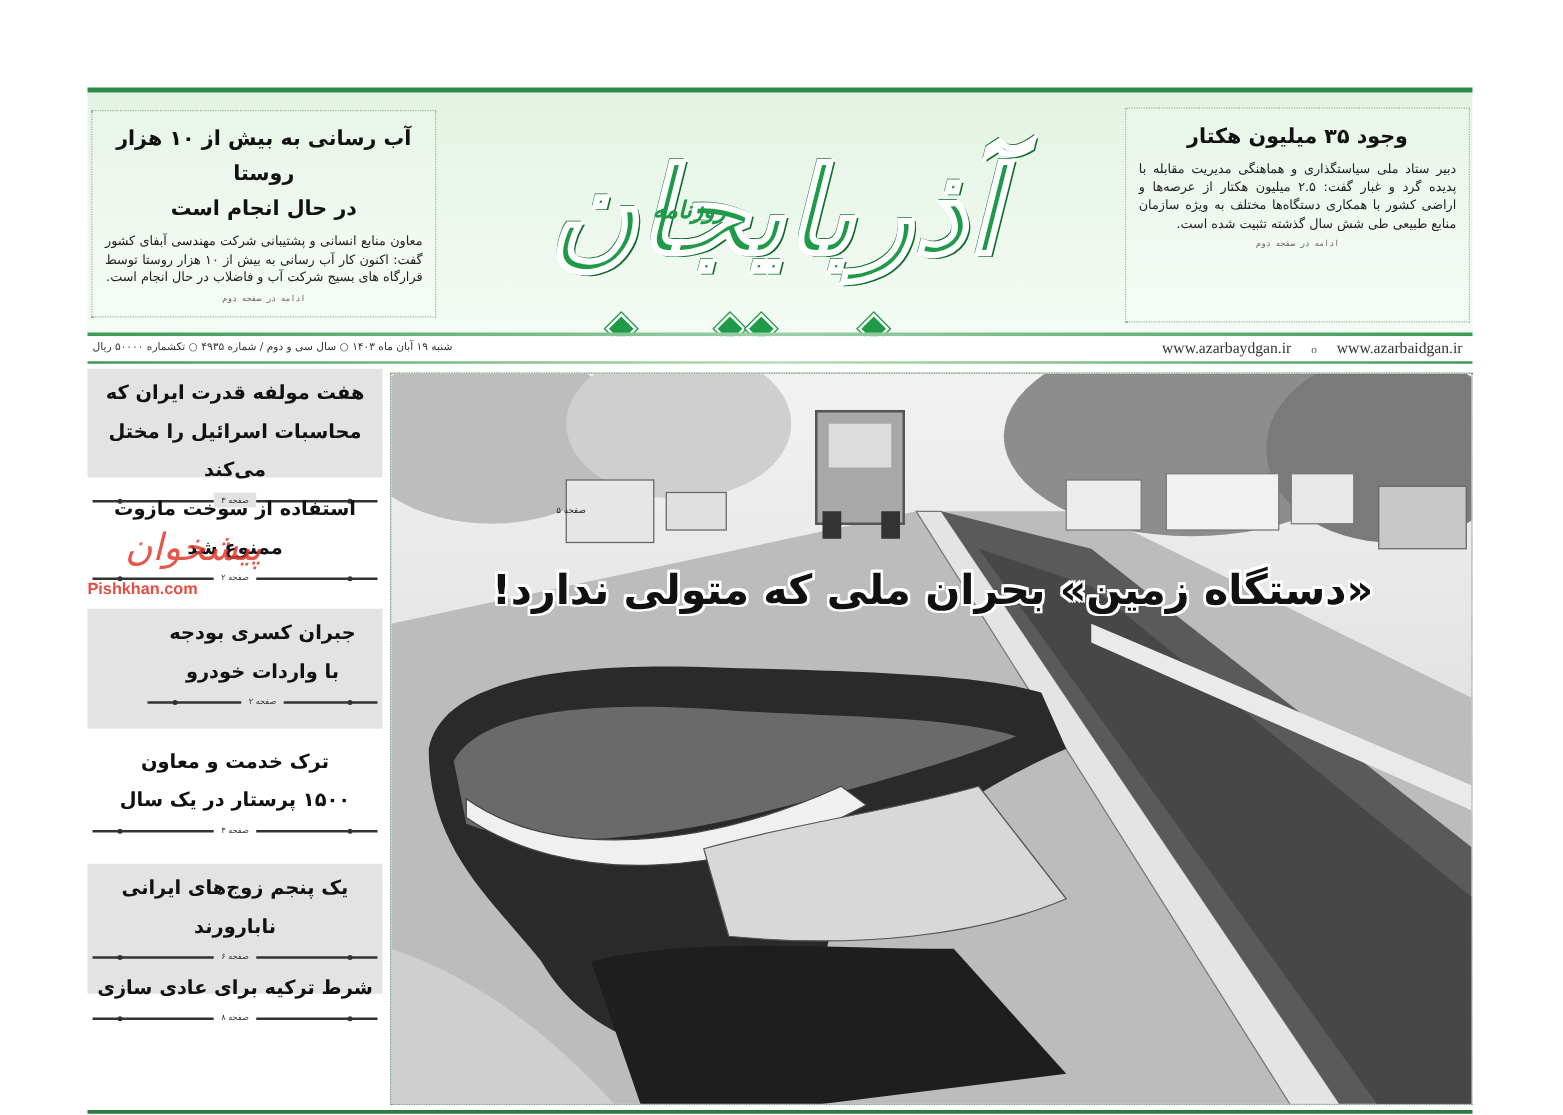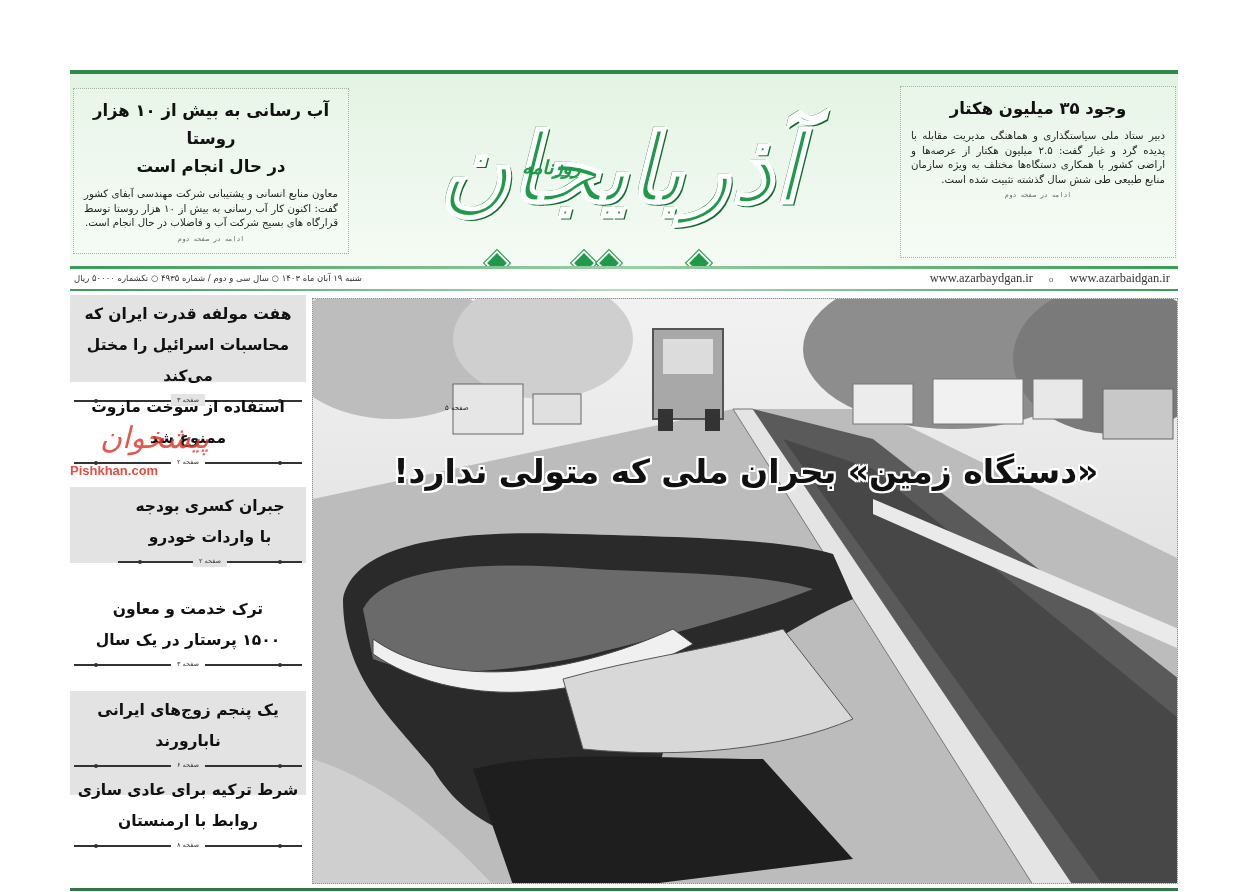--- a/index.html
+++ b/index.html
@@ -179,21 +179,21 @@
     <div class="side-item" style="top:93px; height:90px;">
       <div class="side-title">استفاده از سوخت مازوت</div>
       <div class="side-title" style="padding-top:0;">ممنوع شد</div>
       <div class="side-rule">
         <span class="dotl"></span>
           <span class="dotr"></span>
         <span class="pg">صفحه ۲</span>
       </div>
     </div>
 
-    <div class="side-item shaded" style="top:192px; height:76px;padding-left:44px;">
+    <div class="side-item shaded" style="top:192px; height:96px;padding-left:44px;">
       <div class="side-title">جبران کسری بودجه</div>
       <div class="side-title" style="padding-top:0;">با واردات خودرو</div>
       <div class="side-rule">
         <span class="dotl"></span>
           <span class="dotr"></span>
         <span class="pg">صفحه ۲</span>
       </div>
     </div>
 
     <div class="side-item" style="top:295px; height:92px;">
@@ -211,21 +211,20 @@
       <div class="side-title" style="padding-top:0;">نابارورند</div>
       <div class="side-rule">
         <span class="dotl"></span>
           <span class="dotr"></span>
         <span class="pg">صفحه ۶</span>
       </div>
     </div>
 
     <div class="side-item" style="top:476px; height:92px;">
       <div class="side-title">شرط ترکیه برای عادی سازی</div>
-      <div class="side-title" style="padding-top:0;">روابط با ارمنستان</div>
       <div class="side-rule">
         <span class="dotl"></span>
           <span class="dotr"></span>
         <span class="pg">صفحه ۸</span>
       </div>
     </div>
   </div>
 
   <div class="photo">
     <svg class="photo-bg" width="866" height="586" viewBox="0 0 866 586">

